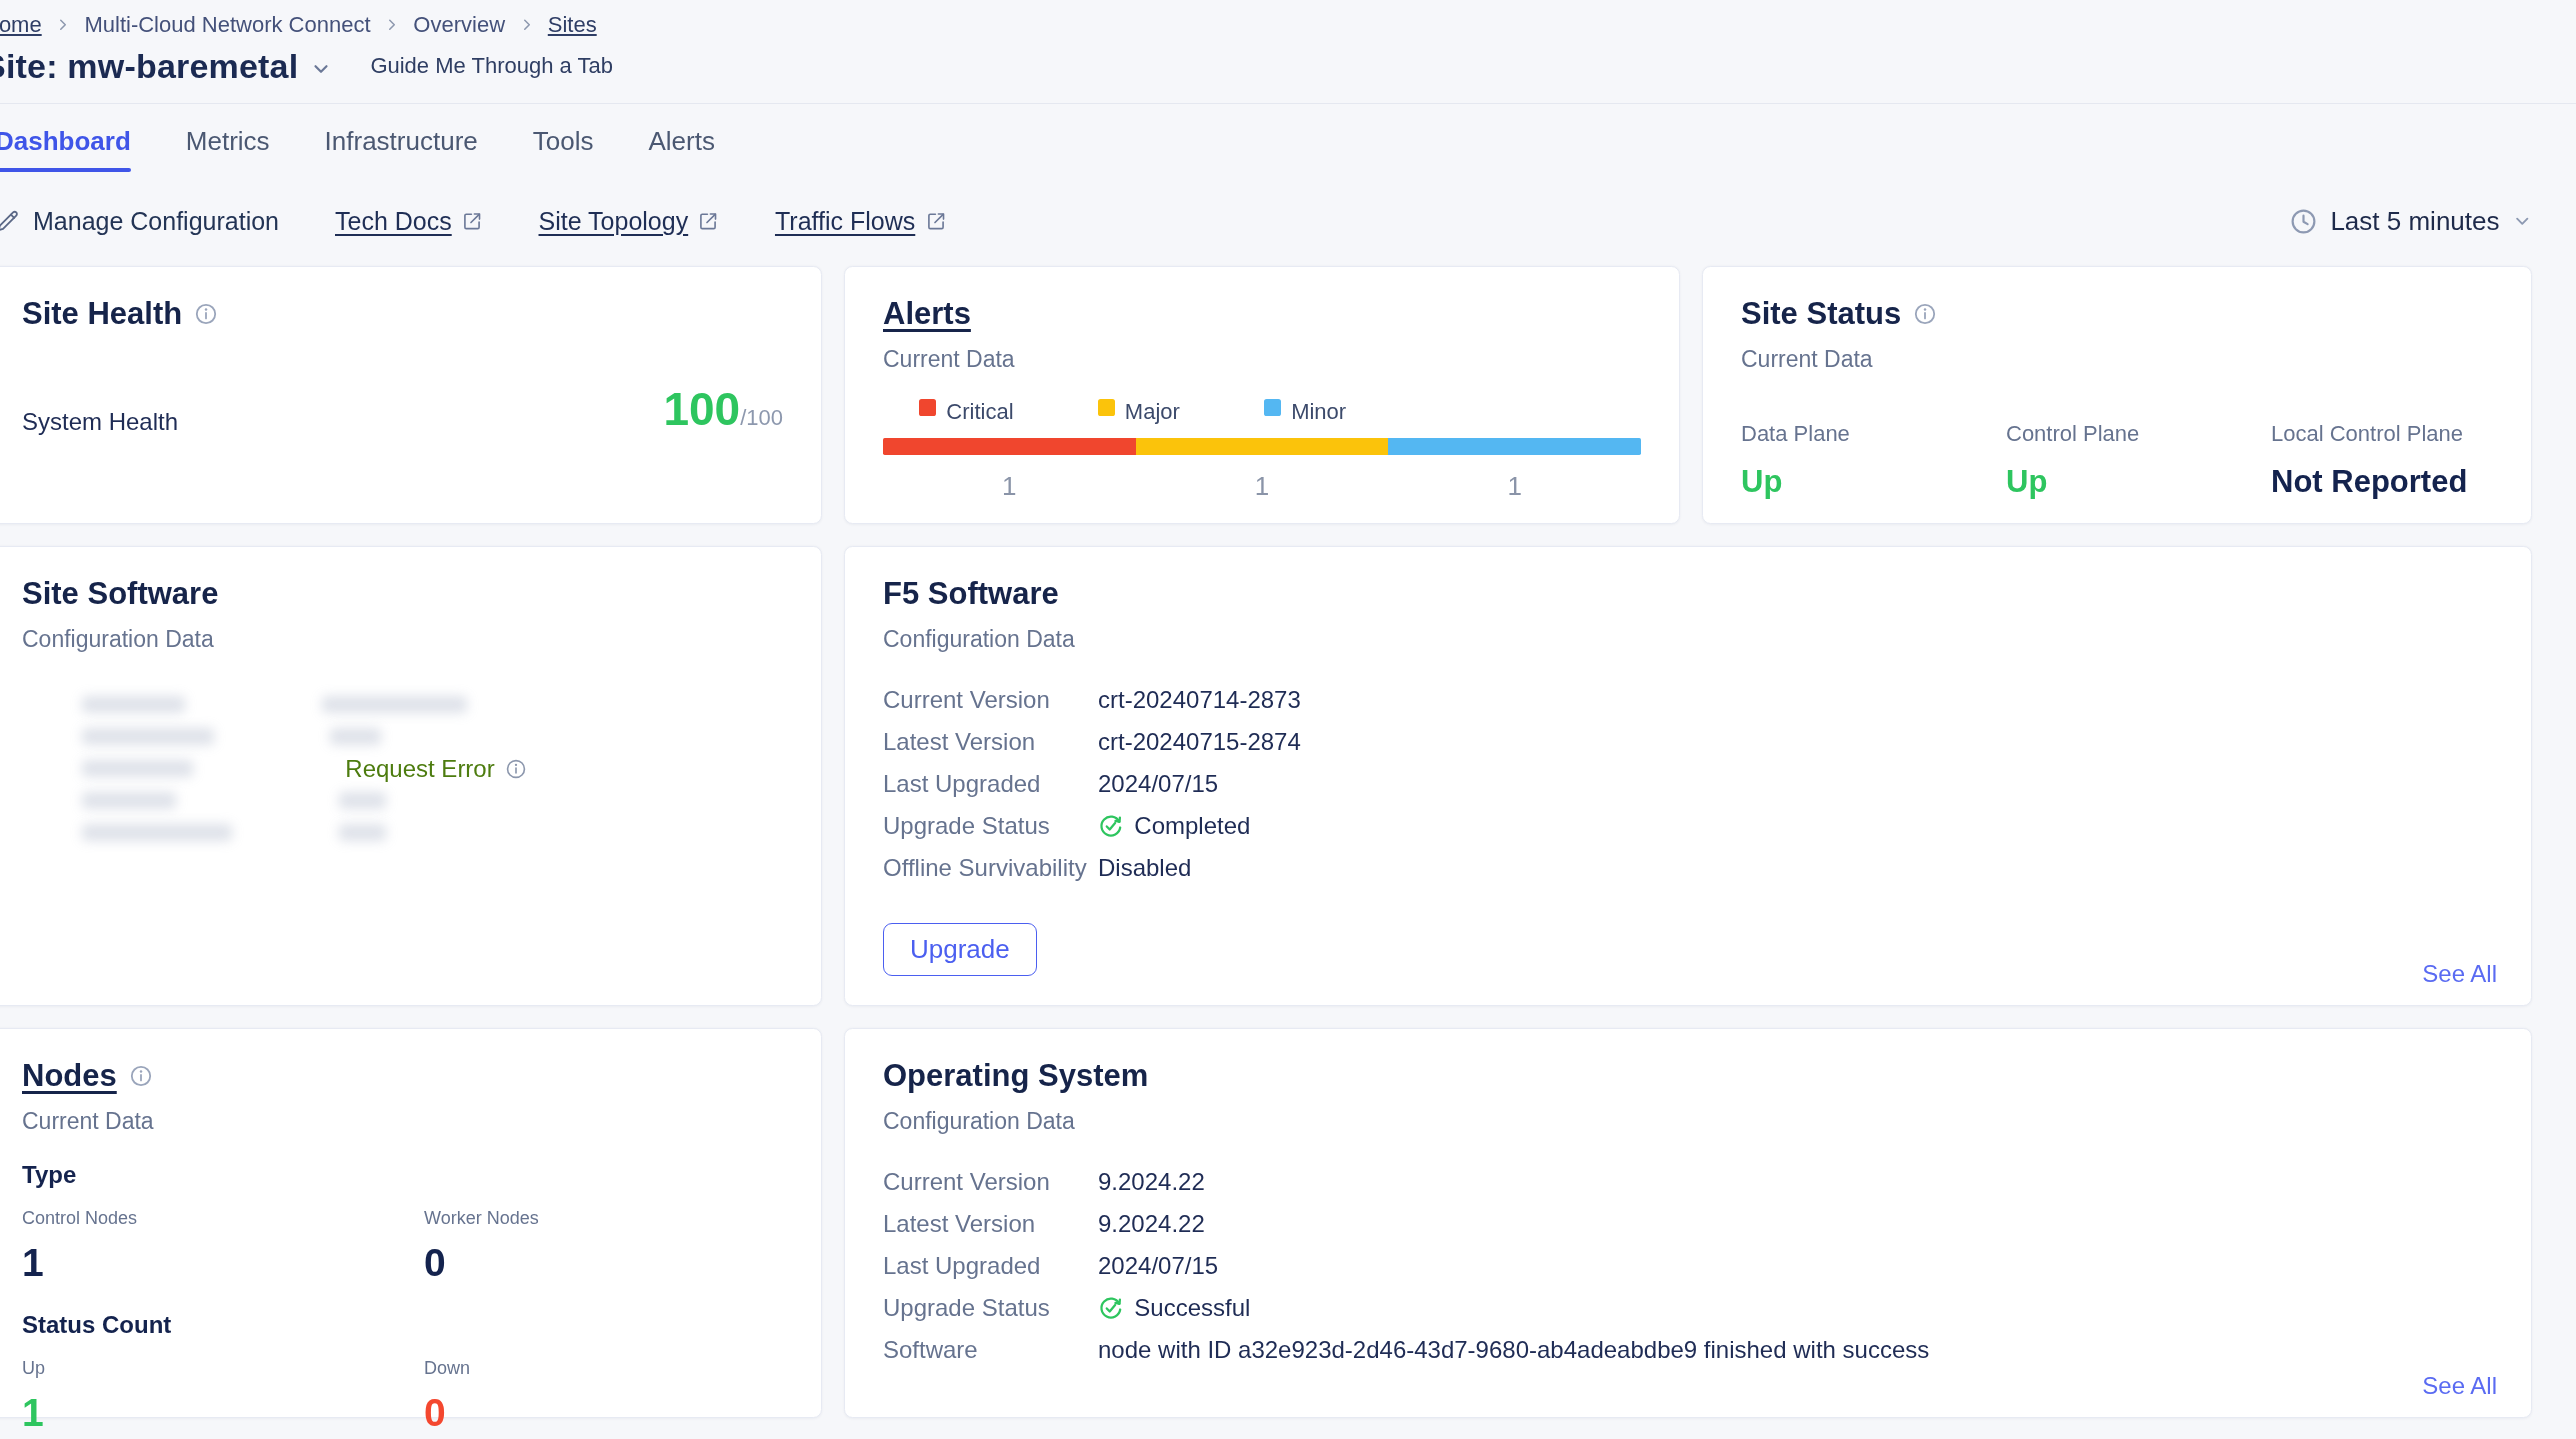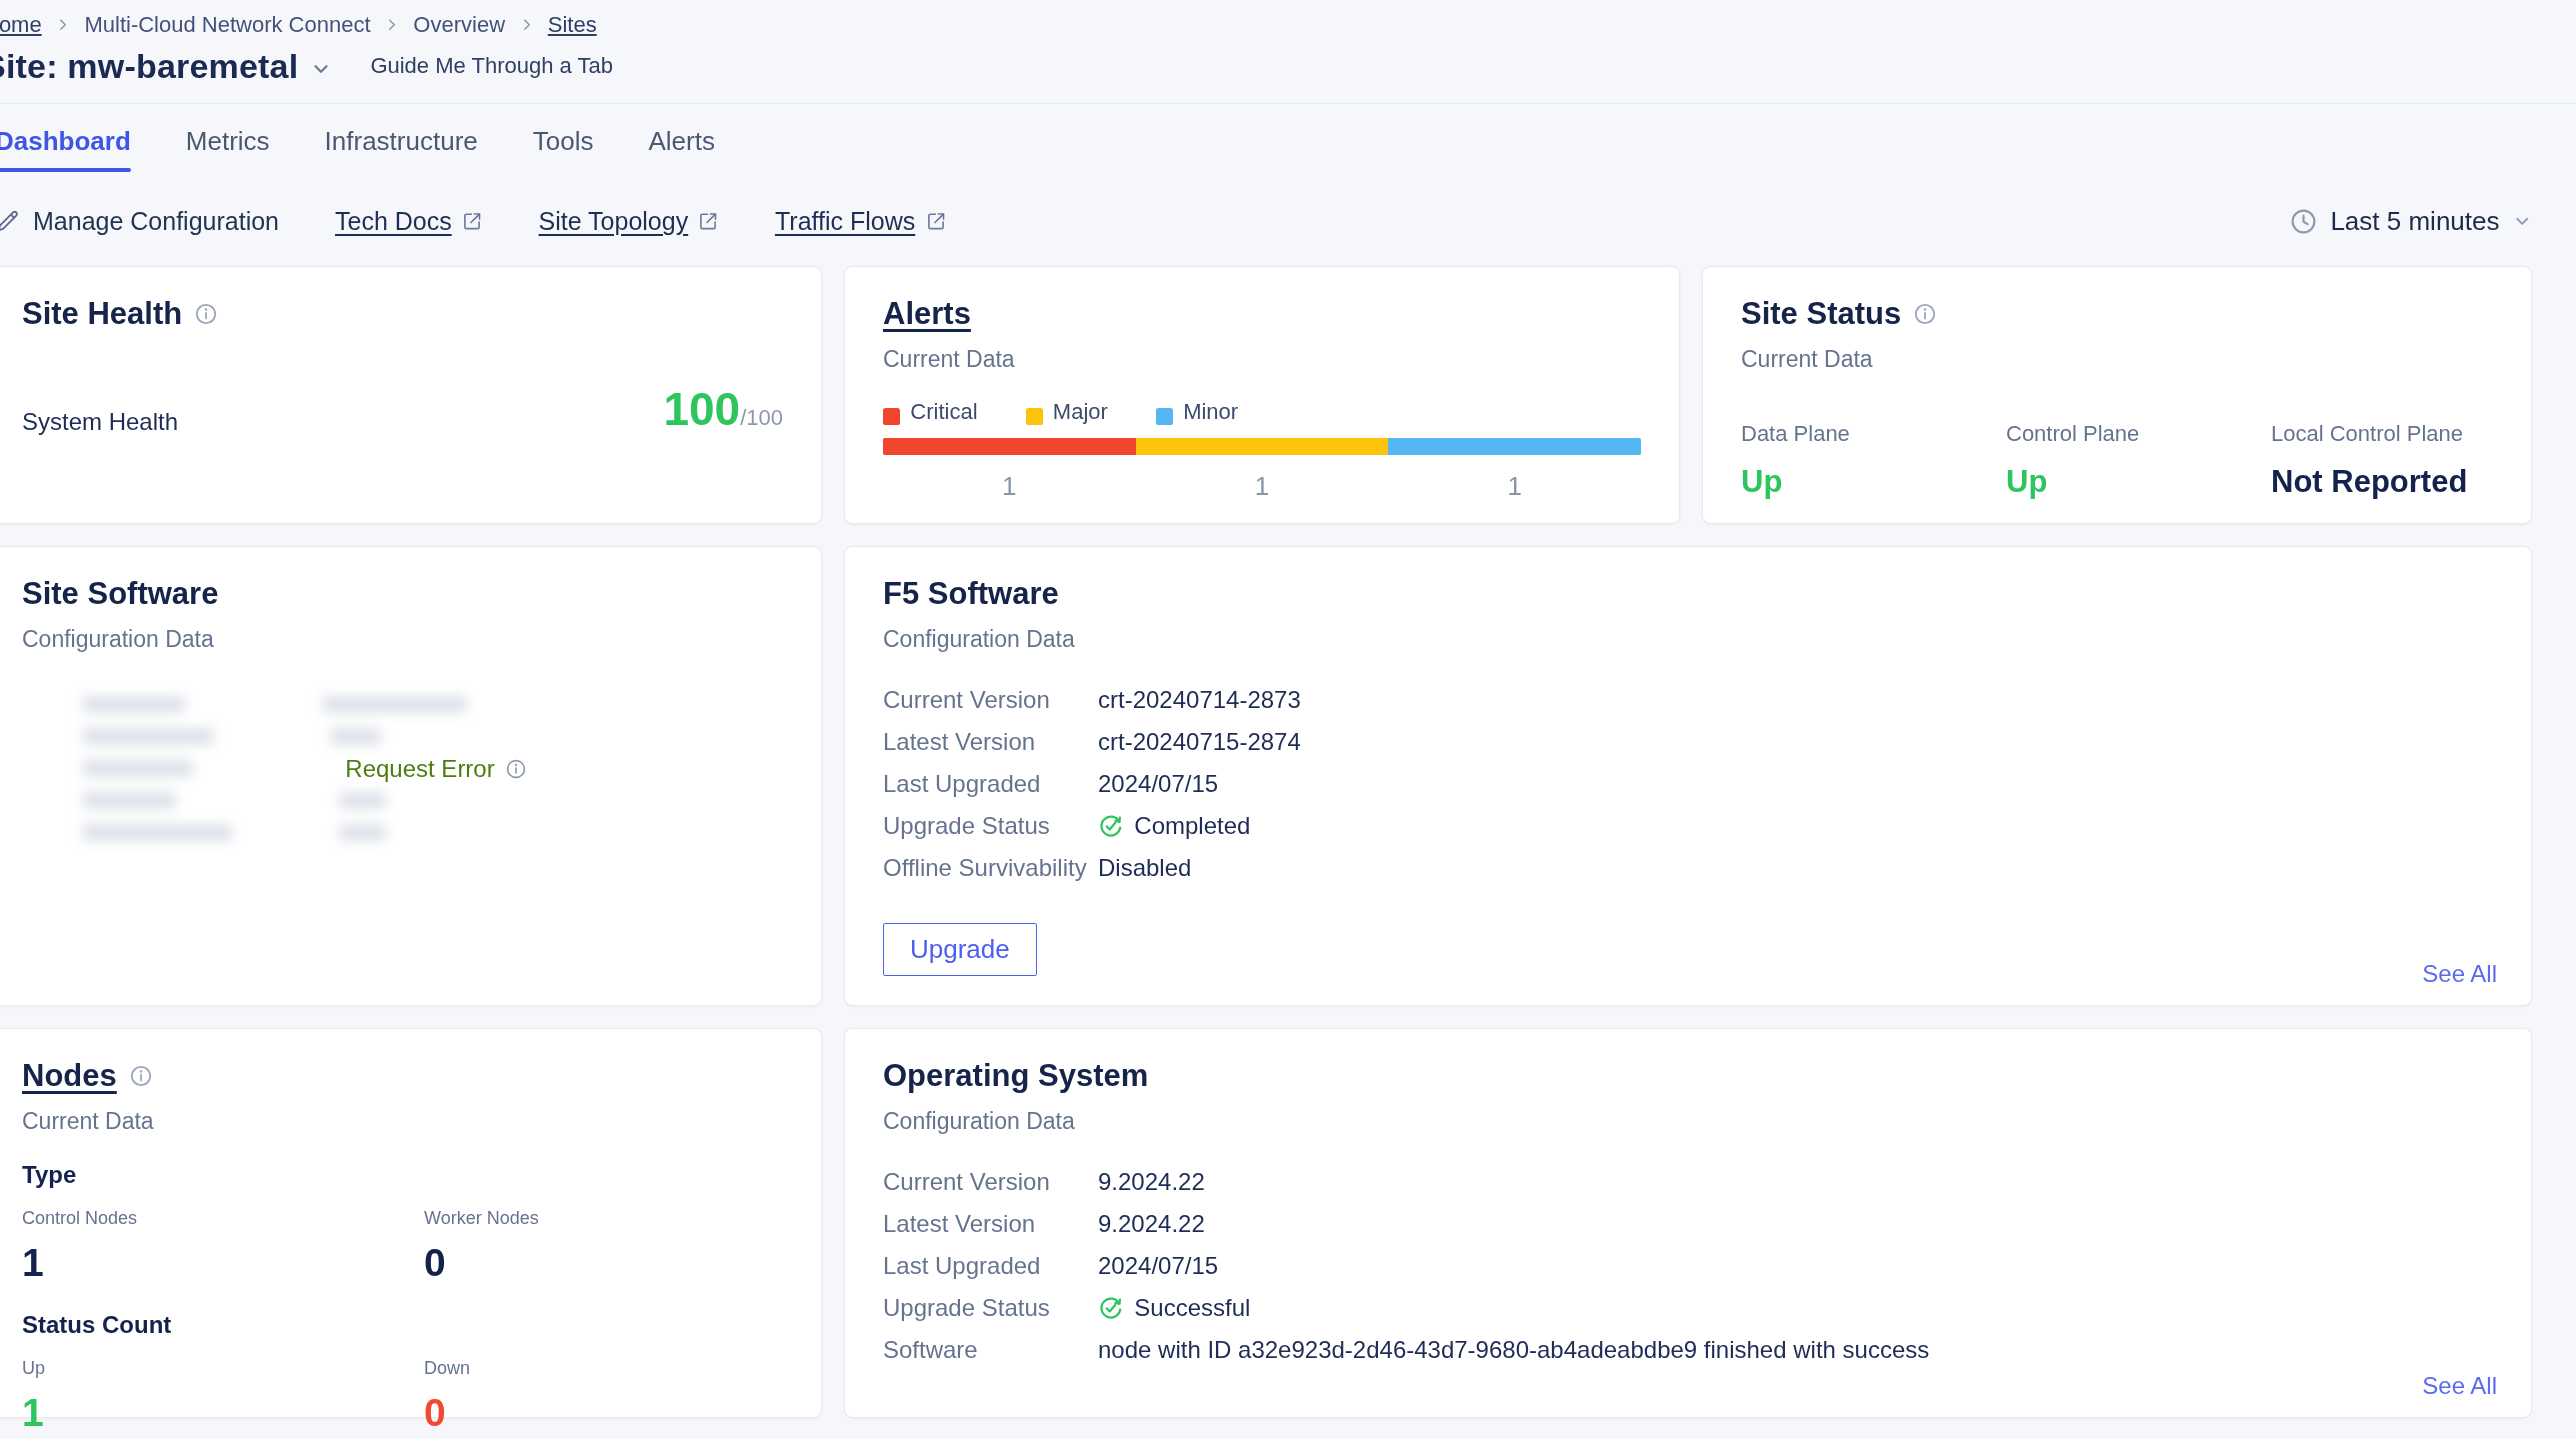--- a/index.html
+++ b/index.html
@@ -51,21 +51,21 @@
   .w-os{flex:1;height:390px;}
 
   
   .health-row{display:flex;justify-content:space-between;align-items:flex-end;margin-top:50px;}
   .health-label{font-size:24px;color:#1F2C55;}
   .score{font-size:46px;font-weight:700;color:#2EC55F;}
   .score-max{font-size:22px;color:#8D98AE;font-weight:400;}
 
   
   .legend{display:flex;gap:48px;margin-top:26px;}
-  .legend-item{display:flex;align-items:flex-end;gap:10.3px;font-size:22px;color:#3C4A6B;}
+  .legend-item{display:flex;align-items:flex-start;gap:10.3px;font-size:22px;color:#3C4A6B;margin-left:36px;}
   .sw{width:17px;height:17px;border-radius:2.6px;}
   .sw-critical{background:#F0462E;} .sw-major{background:#FBC30B;} .sw-minor{background:#54B7F2;}
   .stackbar{display:flex;height:17px;margin-top:13.7px;border-radius:1.7px;overflow:hidden;}
   .seg{flex:1;} .seg-critical{background:#F0462E;} .seg-major{background:#FBC30B;} .seg-minor{background:#54B7F2;}
   .bar-counts{display:flex;margin-top:15.4px;}
   .bar-counts div{flex:1;text-align:center;font-size:26px;color:#8A94A8;}
 
   
   .status-cols{display:flex;margin-top:48px;}
   .status-col{flex:0 0 265px;}
@@ -82,21 +82,21 @@
   .sd-right{margin-left:auto;margin-right:316px;}
   .sd-error{margin-left:auto;margin-right:256px;display:flex;align-items:center;gap:10.3px;
     font-size:24px;color:#4d7c0f;}
 
   
   .kv-rows{margin-top:26px;}
   .kv-row{display:flex;align-items:center;height:42px;font-size:24px;}
   .kv-label{flex:0 0 215px;color:#66738F;}
   .kv-value{color:#1F2C55;display:flex;align-items:center;gap:10.3px;}
   .btn-upgrade{display:inline-block;margin-top:34px;font-size:26px;color:#4B5FF0;
-    border:1.7px solid #4B5FF0;border-radius:2px;background:#fff;padding:10.3px 26px;cursor:pointer;}
+    border:1.7px solid #4B5FF0;border-radius:9px;background:#fff;padding:10.3px 26px;cursor:pointer;}
   .see-all{position:absolute;right:34px;bottom:17px;font-size:24px;color:#5A6BF2;cursor:pointer;}
 
   
   .sec-header{font-size:24px;font-weight:700;color:#14234E;margin-top:26px;}
   .stat-cols{display:flex;margin-top:19px;}
   .stat-col{flex:0 0 402px;} .stat-col:last-child{flex:1;}
   .stat-label{font-size:18px;color:#66738F;}
   .stat-value{font-size:39px;font-weight:700;margin-top:12px;}
   .n-navy{color:#14234E;} .n-green{color:#2EC55F;} .n-red{color:#F4472F;}
 

